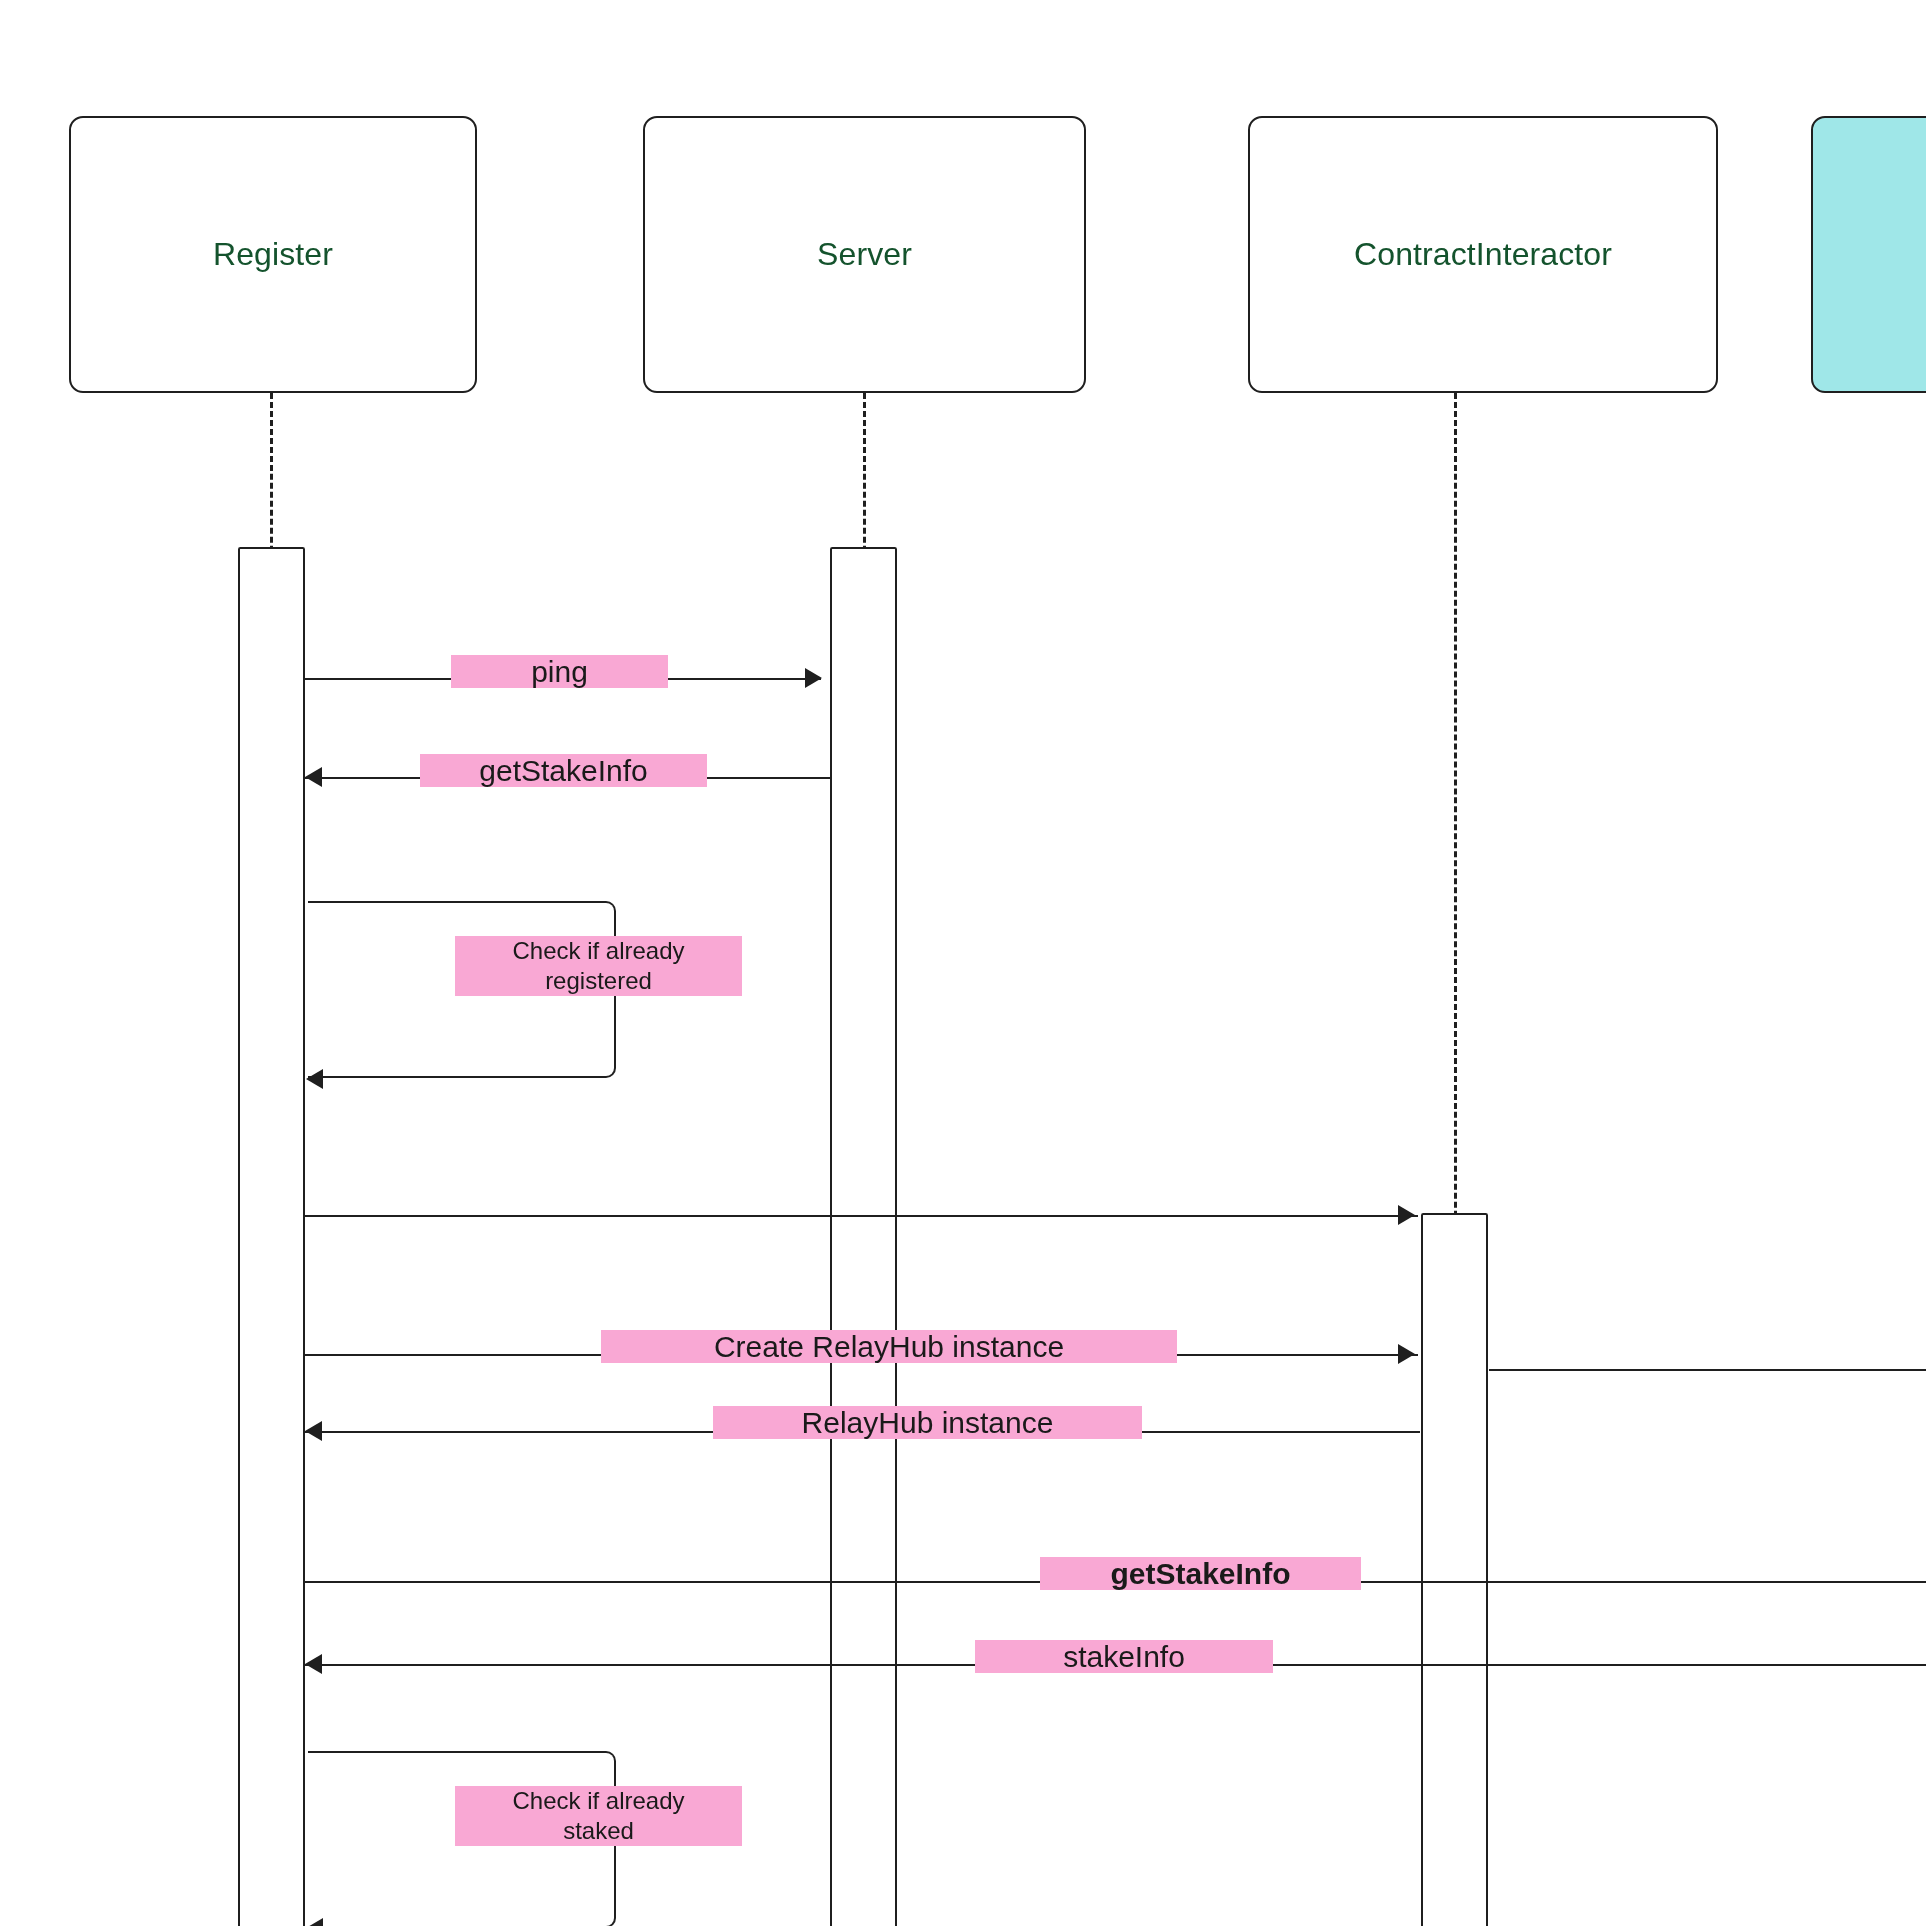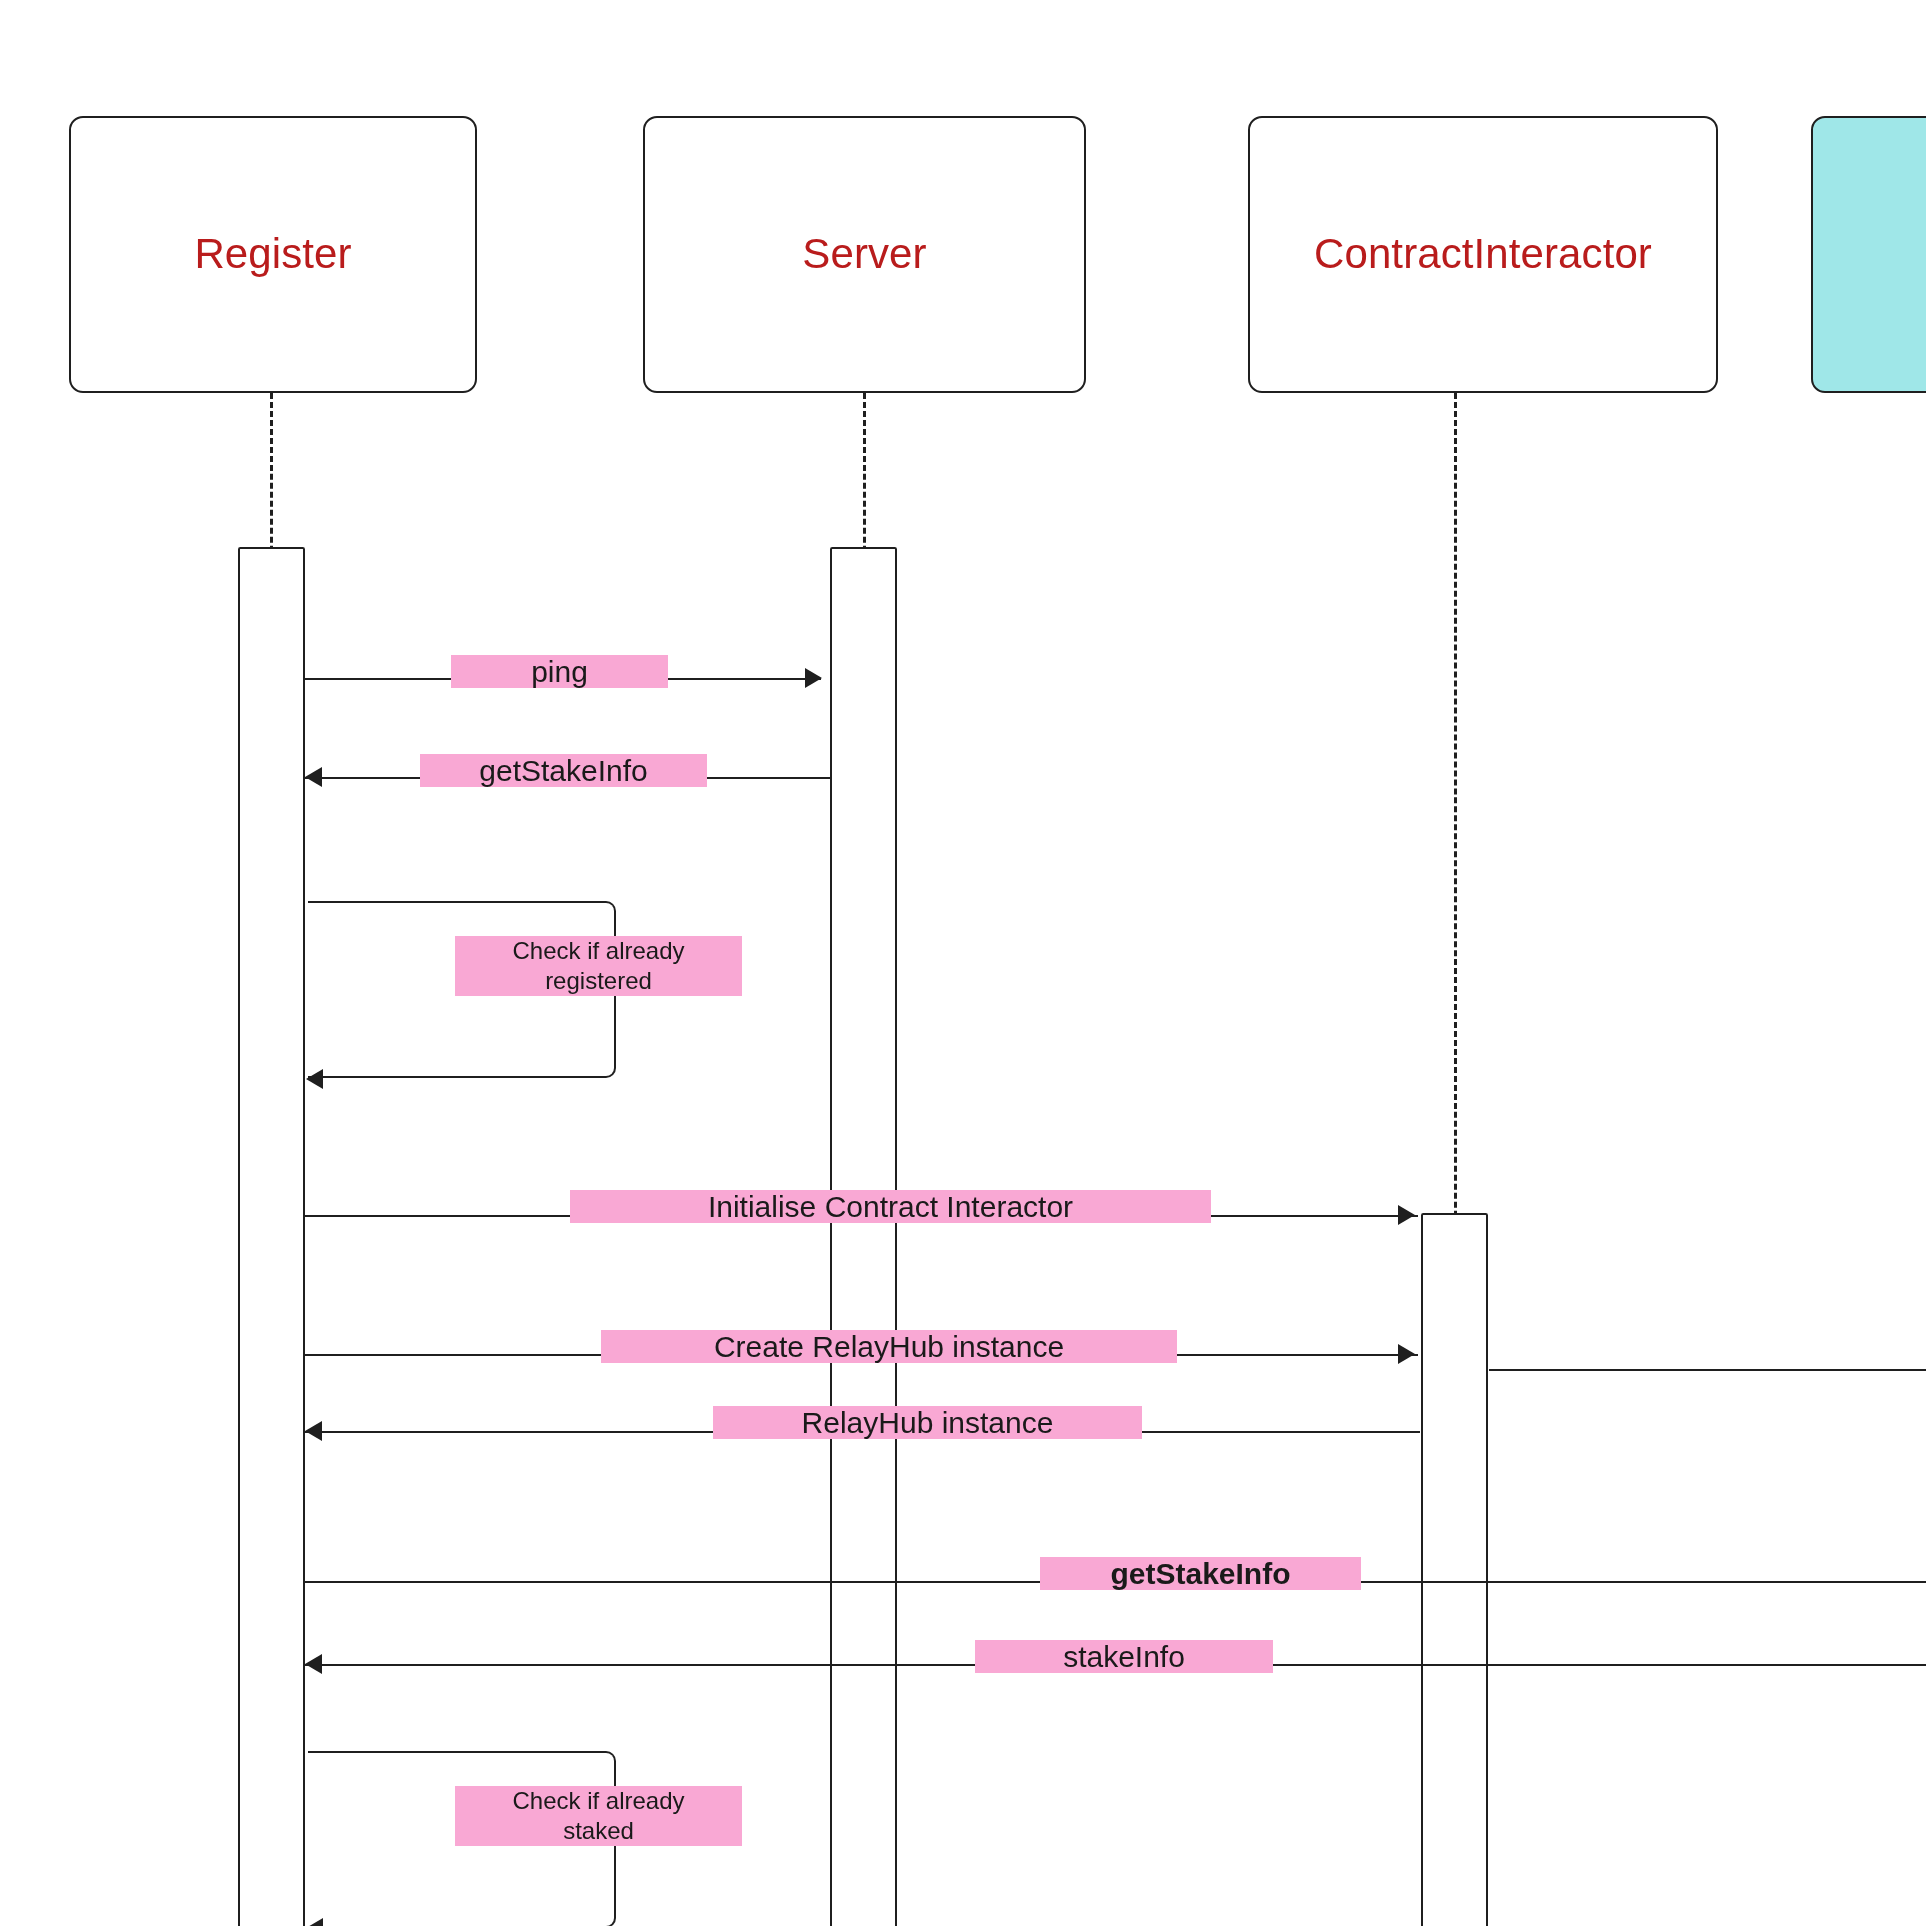--- a/index.html
+++ b/index.html
@@ -26,22 +26,22 @@
     background: #ffffff;
     display: flex;
     align-items: center;
     justify-content: center;
     text-align: center;
   }
   .actor-box.highlight {
     background: #9fe7e8;
   }
   .actor-label {
-    font-size: 42px;
-    color: #b91c1c;
+    font-size: 32px;
+    color: #14532d;
     line-height: 1.15;
     letter-spacing: 0.1px;
   }
   .lifeline {
     position: absolute;
     width: 0;
     border-left: 3.5px dashed #1f1f1f;
   }
   .activation {
     position: absolute;
@@ -135,21 +135,20 @@
 
   <div class="self-loop" style="left:308px; top:901px; width:308px; height:177px;"></div>
   <div class="arrow-head left" style="left:306px; top:1069px;"></div>
   <div class="msg-label small" style="left:455px; top:936px; width:270px;">
     <span>Check if already</span><br>
     <span>registered</span>
   </div>
 
   <div class="msg-line" style="left:305px; top:1215px; width:1113px;"></div>
   <div class="arrow-head right" style="left:1398px; top:1205px;"></div>
-  <div class="msg-label" style="left:570px; top:1190px; width:624px; text-align:center;">Initialise Contract Interactor</div>
 
   <div class="msg-line" style="left:305px; top:1354px; width:1113px;"></div>
   <div class="arrow-head right" style="left:1398px; top:1344px;"></div>
   <div class="msg-label" style="left:601px; top:1330px; width:559px; text-align:center;">Create RelayHub instance</div>
 
   <div class="msg-line" style="left:1489px; top:1369px; width:508px;"></div>
 
   <div class="msg-line" style="left:305px; top:1431px; width:1115px;"></div>
   <div class="arrow-head left" style="left:305px; top:1421px;"></div>
   <div class="msg-label" style="left:713px; top:1406px; width:412px; text-align:center;">RelayHub instance</div>

